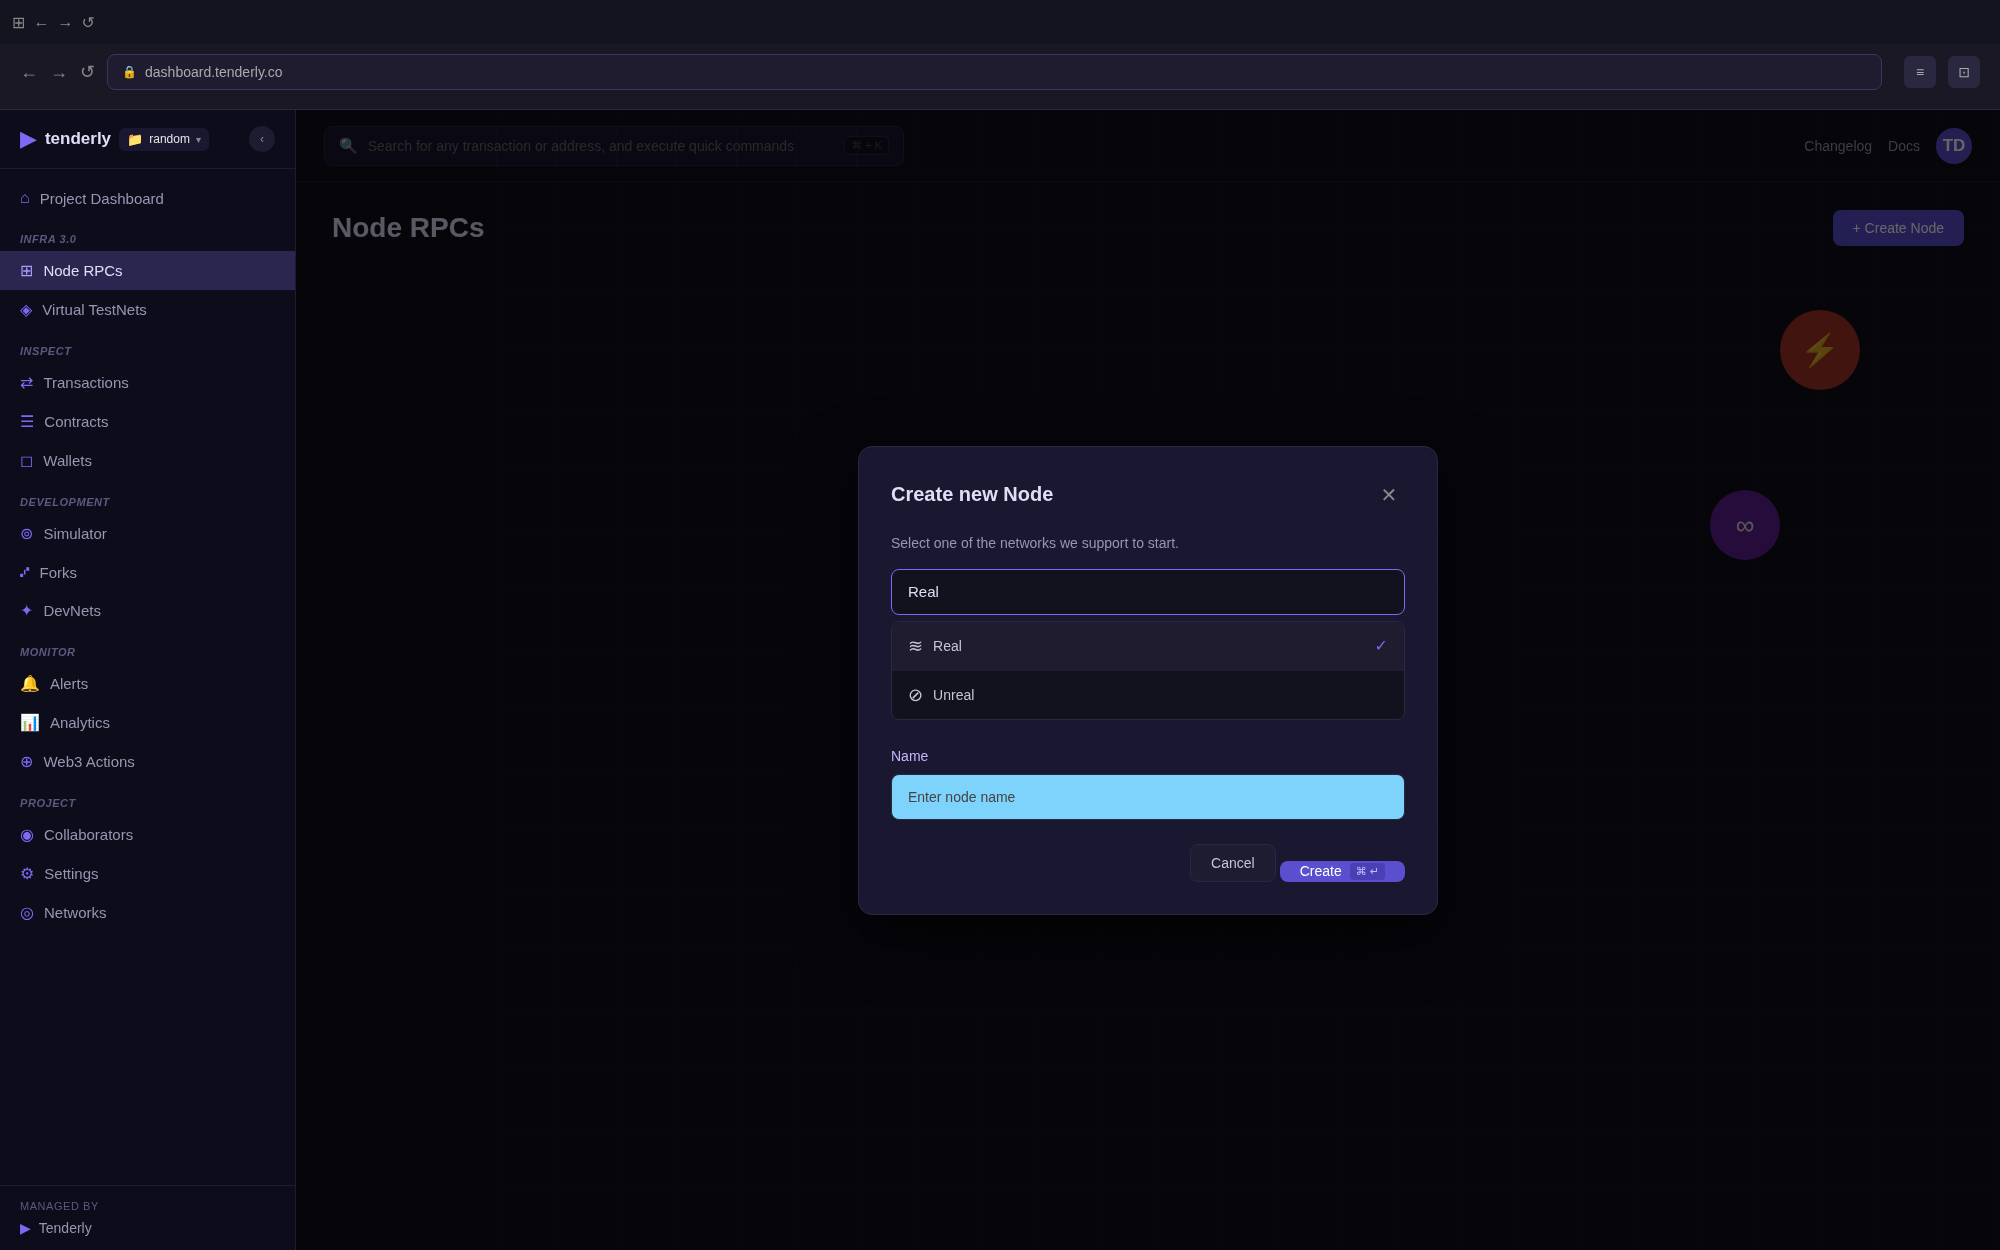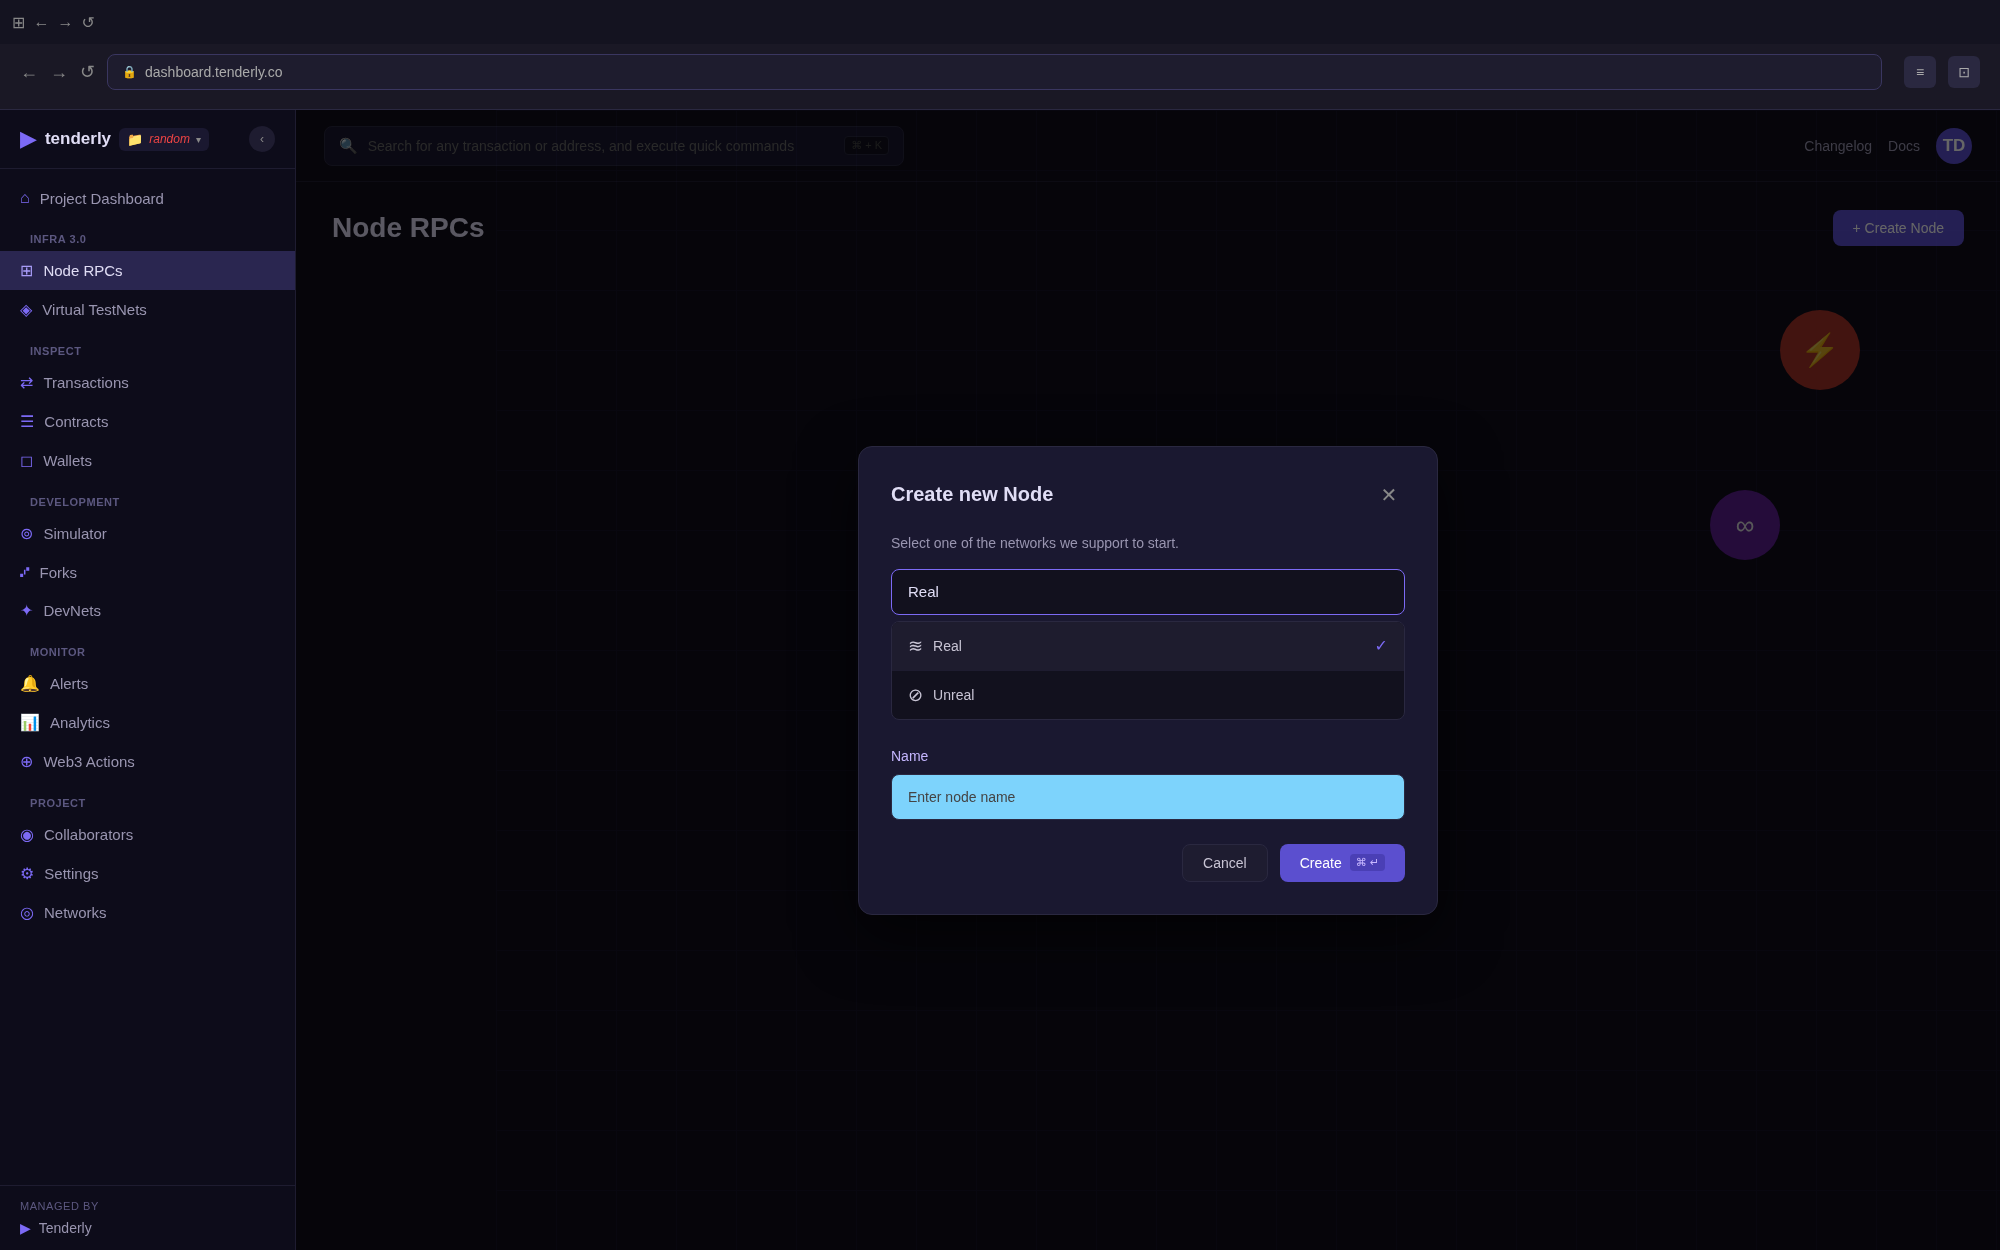--- a/index.html
+++ b/index.html
@@ -122,21 +122,21 @@
     .project-selector {
       display: flex;
       align-items: center;
       gap: 6px;
       background: #1a1830;
       border-radius: 6px;
       padding: 4px 8px;
       cursor: pointer;
     }
     .project-selector .folder-icon { color: #888; font-size: 13px; }
-    .project-selector .project-name { font-size: 12px; color: #ef4444; font-style: italic; }
+    .project-selector .project-name { font-size: 12px; color: #e5e5e5; }
     .project-selector .chevron { color: #888; font-size: 10px; }
     .collapse-btn {
       background: #1e1c30;
       border: none;
       color: #888;
       width: 26px;
       height: 26px;
       border-radius: 50%;
       cursor: pointer;
       font-size: 12px;
@@ -156,26 +156,27 @@
       transition: background 0.15s;
     }
     .nav-item.active {
       background: #2a2650;
       color: #e0ddf5;
     }
     .nav-item .nav-icon { font-size: 16px; color: #7c6af5; }
     .nav-item.active .nav-icon { color: #a89cf7; }
 
     .section-label {
-      padding: 16px 30px 6px;
+      padding: 16px 20px 6px;
       font-size: 11px;
       font-weight: 600;
       color: #5c5880;
       text-transform: uppercase;
       letter-spacing: 0.05em;
+      font-style: italic;
     }
 
     .sidebar-footer {
       border-top: 1px solid #1e1c30;
       padding: 14px 20px;
     }
     .managed-label {
       font-size: 11px;
       color: #5c5880;
       text-transform: uppercase;
@@ -442,22 +443,23 @@
       color: #666;
       font-size: 14px;
       outline: none;
     }
     .node-name-input::placeholder { color: #444; }
 
     
     .modal-footer {
       display: flex;
       justify-content: flex-end;
-      gap: 12px;
+      gap: 4px;
       margin-top: 24px;
+      align-items: flex-end;
     }
     .cancel-btn {
       background: #1e1c30;
       border: 1px solid #2a2840;
       color: #c8c4d4;
       border-radius: 8px;
       padding: 10px 20px;
       font-size: 14px;
       cursor: pointer;
     }

